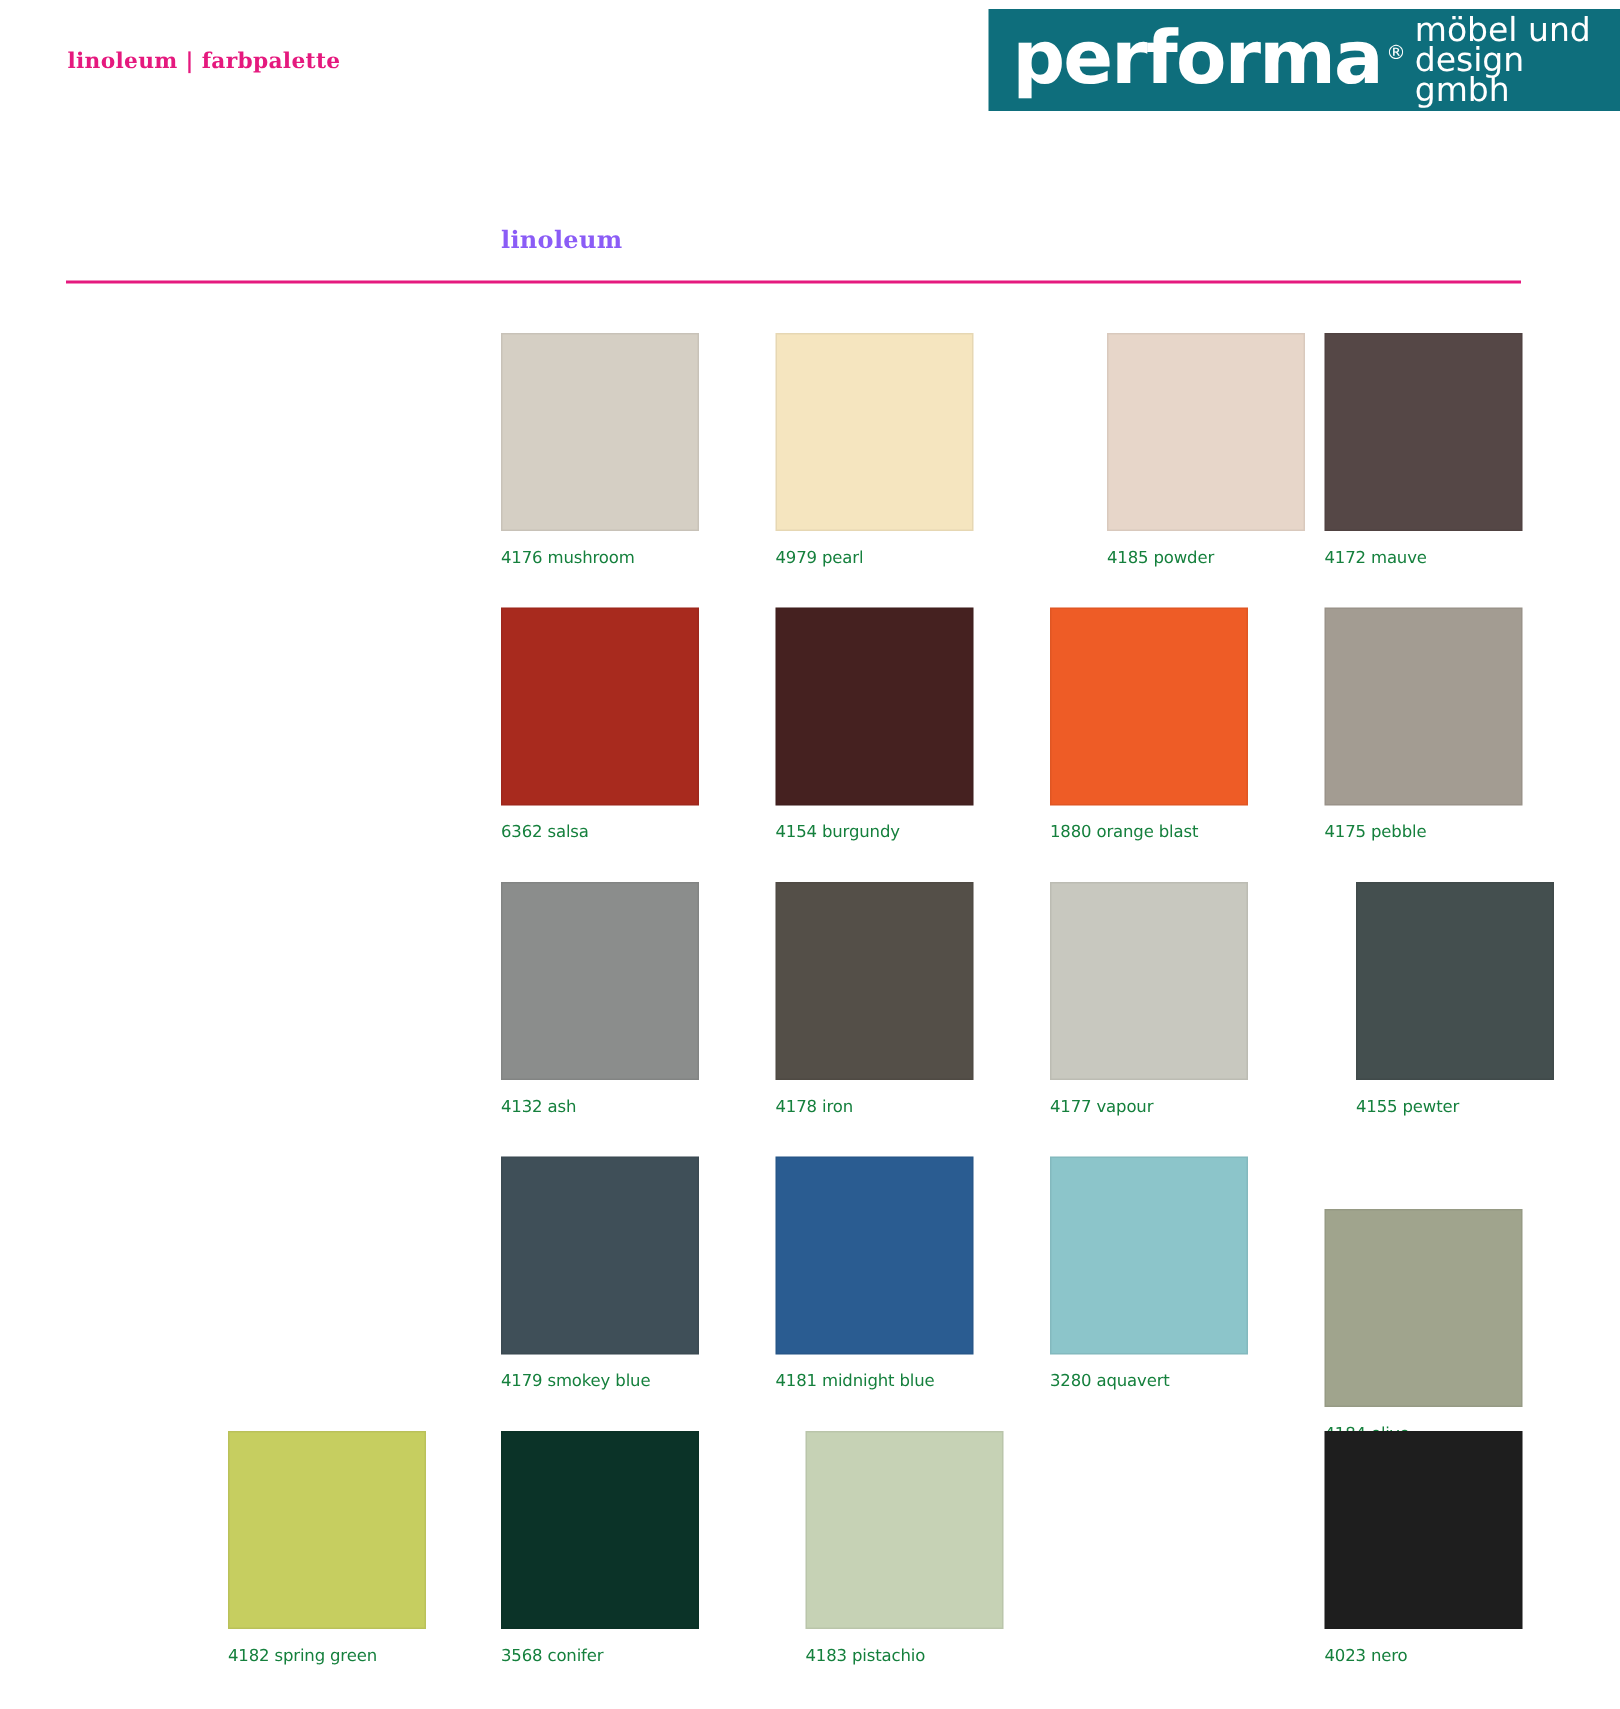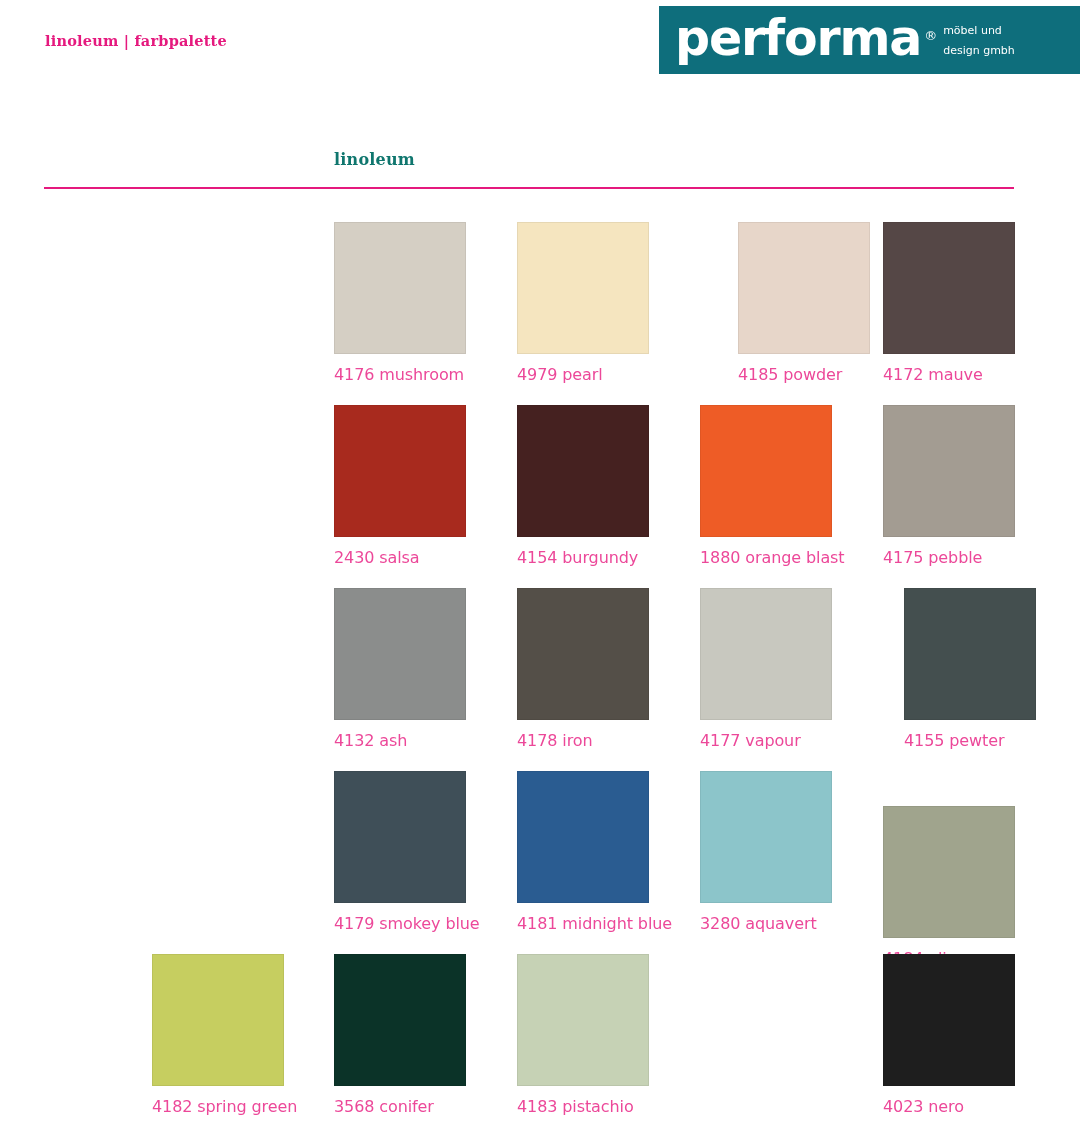--- a/index.html
+++ b/index.html
@@ -56,38 +56,38 @@
   .logo-reg {
     font-family: "DejaVu Sans", sans-serif;
     font-size: 13px;
     color: #ffffff;
     align-self: flex-start;
     margin-top: 22px;
     margin-left: 3px;
   }
   .logo-sub {
     font-family: "DejaVu Sans", sans-serif;
-    font-size: 11px;
+    font-size: 22px;
     line-height: 20px;
     color: #ffffff;
     margin-left: 6px;
     margin-top: 2px;
     white-space: pre-line;
   }
 
   
   .section-title {
     position: absolute;
     left: 334px;
     top: 150px;
     font-family: "DejaVu Serif", "Liberation Serif", serif;
     font-size: 16px;
     font-weight: 700;
     letter-spacing: 0.2px;
-    color: #0f766e;
+    color: #8b5cf6;
   }
 
   .divider {
     position: absolute;
     left: 44px;
     top: 187px;
     width: 970px;
     height: 1.6px;
     background: #E5197E;
   }
@@ -108,22 +108,22 @@
 
   .swatch-chip {
     width: 132px;
     height: 132px;
     border: 1px solid rgba(0,0,0,0.06);
   }
 
   .swatch-label {
     margin-top: 11px;
     font-family: "DejaVu Sans", sans-serif;
-    font-size: 16px;
-    color: #ec4899;
+    font-size: 11px;
+    color: #15803d;
     white-space: nowrap;
     letter-spacing: -0.1px;
   }
 </style>
 </head>
 <body>
 
 <div id="page">
 
   <div class="breadcrumb">linoleum  |  farbpalette</div>
@@ -151,21 +151,21 @@
       <div class="swatch-cell" style="left: 700px; top: 222px; padding-left: 38px;">
         <div class="swatch-chip" style="background: rgb(231, 214, 201);"></div>
         <div class="swatch-label">4185 powder</div>
       </div>
       <div class="swatch-cell" style="left: 883px; top: 222px;">
         <div class="swatch-chip" style="background: rgb(85, 71, 70);"></div>
         <div class="swatch-label">4172 mauve</div>
       </div>
       <div class="swatch-cell" style="left: 334px; top: 405px;">
         <div class="swatch-chip" style="background: rgb(168, 42, 30);"></div>
-        <div class="swatch-label">2430 salsa</div>
+        <div class="swatch-label">6362 salsa</div>
       </div>
       <div class="swatch-cell" style="left: 517px; top: 405px;">
         <div class="swatch-chip" style="background: rgb(69, 33, 32);"></div>
         <div class="swatch-label">4154 burgundy</div>
       </div>
       <div class="swatch-cell" style="left: 700px; top: 405px;">
         <div class="swatch-chip" style="background: rgb(238, 92, 38);"></div>
         <div class="swatch-label">1880 orange blast</div>
       </div>
       <div class="swatch-cell" style="left: 883px; top: 405px;">
@@ -205,21 +205,21 @@
         <div class="swatch-label">4184 olive</div>
       </div>
       <div class="swatch-cell" style="left: 152px; top: 954px;">
         <div class="swatch-chip" style="background: rgb(198, 206, 96);"></div>
         <div class="swatch-label">4182 spring green</div>
       </div>
       <div class="swatch-cell" style="left: 334px; top: 954px;">
         <div class="swatch-chip" style="background: rgb(11, 51, 40);"></div>
         <div class="swatch-label">3568 conifer</div>
       </div>
-      <div class="swatch-cell" style="left: 517px; top: 954px;">
+      <div class="swatch-cell" style="left: 537px; top: 954px;">
         <div class="swatch-chip" style="background: rgb(198, 210, 181);"></div>
         <div class="swatch-label">4183 pistachio</div>
       </div>
       <div class="swatch-cell" style="left: 883px; top: 954px;">
         <div class="swatch-chip" style="background: rgb(30, 30, 30);"></div>
         <div class="swatch-label">4023 nero</div>
       </div>
     </div>
 
 </div>

